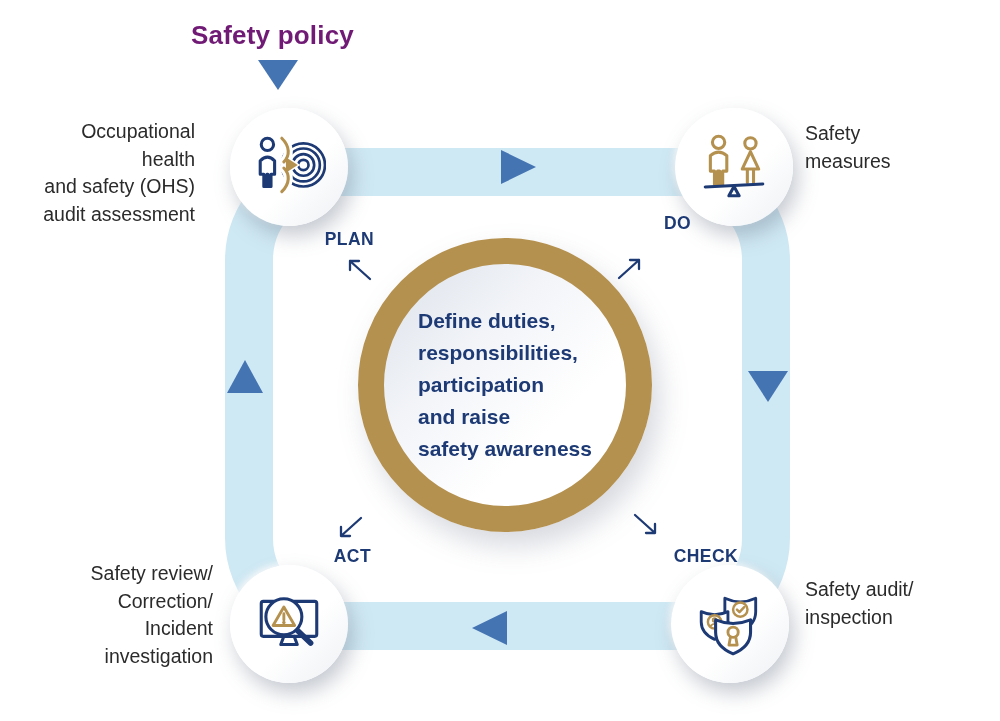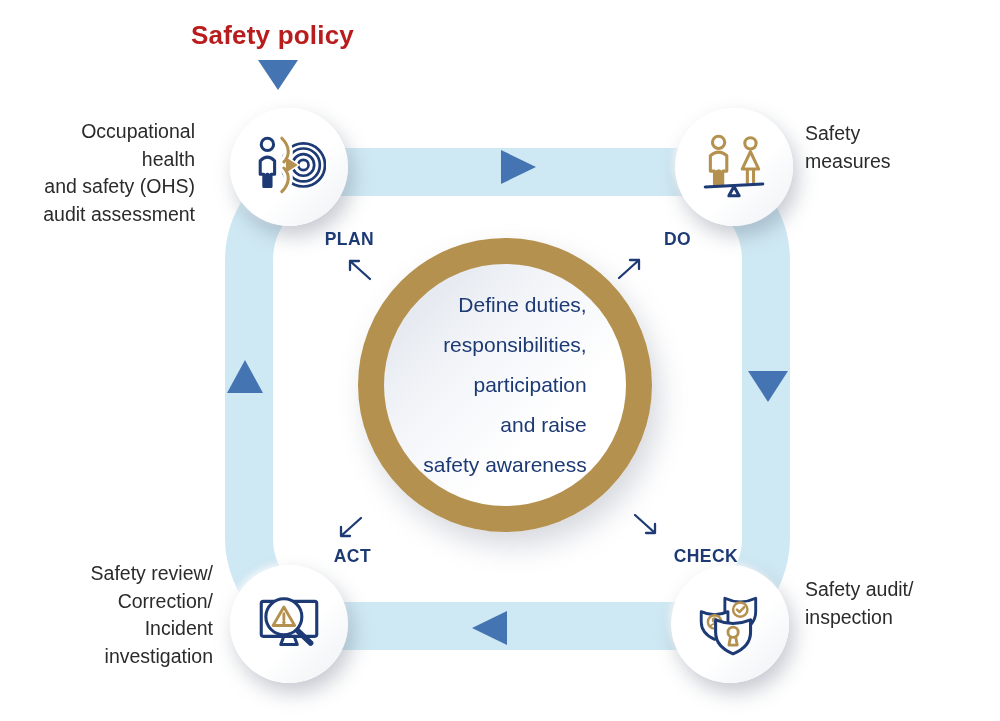--- a/index.html
+++ b/index.html
@@ -1,20 +1,20 @@
 <!DOCTYPE html>
 <html><head>
 <meta charset="utf-8">
 <style>
   * { box-sizing: border-box; }
   html,body { margin:0; padding:0; background:#ffffff; font-family:"Liberation Sans", sans-serif; }
   .canvas { position:relative; width:1000px; height:721px; background:#ffffff; overflow:hidden; }
   .abs { position:absolute; }
 
-  .title { left:191px; top:20px; font-size:26px; font-weight:bold; color:#b91c1c; letter-spacing:.2px; }
+  .title { left:191px; top:20px; font-size:26px; font-weight:bold; color:#701a75; letter-spacing:.2px; }
   .title-tri { left:258px; top:60px; width:0; height:0;
                border-left:20px solid transparent; border-right:20px solid transparent;
                border-top:30px solid #4574b3; }
 
   .band { left:225px; top:148px; width:565px; height:502px;
           border:48px solid #cfe9f4; border-radius:112px; }
 
   .flow-right { left:501px; top:150px; width:0; height:0;
                 border-top:17px solid transparent; border-bottom:17px solid transparent;
                 border-left:35px solid #4574b3; }
@@ -26,36 +26,36 @@
                 border-right:35px solid #4574b3; }
   .flow-up    { left:227px; top:360px; width:0; height:0;
                 border-left:18px solid transparent; border-right:18px solid transparent;
                 border-bottom:33px solid #4574b3; }
 
   .ring { left:358px; top:238px; width:294px; height:294px;
           border:26px solid #b5914f; border-radius:50%;
           background:linear-gradient(135deg,#dce2ea 0%,#f2f4f8 35%,#ffffff 68%);
           box-shadow:8px 14px 28px rgba(110,120,140,.28);
           display:flex; align-items:center; justify-content:center; }
-  .center-text { font-size:21px; font-weight:normal; color:#1d3a75; text-align:right;
-                 line-height:40px; white-space:pre-line; }
+  .center-text { font-size:21px; font-weight:bold; color:#1d3a75; text-align:left;
+                 line-height:32px; white-space:pre-line; }
 
   .node { width:118px; height:118px; border-radius:50%;
           background:linear-gradient(135deg,#ffffff 58%,#edf0f4);
           box-shadow:5px 10px 20px rgba(105,115,135,.38), -2px -2px 6px rgba(255,255,255,.9);
           display:flex; align-items:center; justify-content:center; }
   .node svg { width:74px; height:74px; display:block; }
   .node-tl { left:230px; top:108px; }
   .node-tr { left:675px; top:108px; }
   .node-bl { left:230px; top:565px; }
   .node-br { left:671px; top:565px; }
 
   .pdca { font-size:17.5px; font-weight:bold; color:#1d3a75; letter-spacing:.4px; text-align:right; }
   .pdca-plan  { left:310px; top:229px; width:64px; }
-  .pdca-do    { left:635px; top:229px; width:56px; }
+  .pdca-do    { left:635px; top:213px; width:56px; }
   .pdca-check { left:654px; top:546px; width:84px; }
   .pdca-act   { left:307px; top:546px; width:64px; }
 
   .dir-arrow { width:34px; height:34px; }
   .arr-plan  { left:342px; top:251px; }
   .arr-do    { left:613px; top:250px; }
   .arr-check { left:629px; top:509px; }
   .arr-act   { left:333px; top:512px; }
 
   .caption { font-size:19.5px; color:#2b2b2b; line-height:27.5px; white-space:pre-line; }

